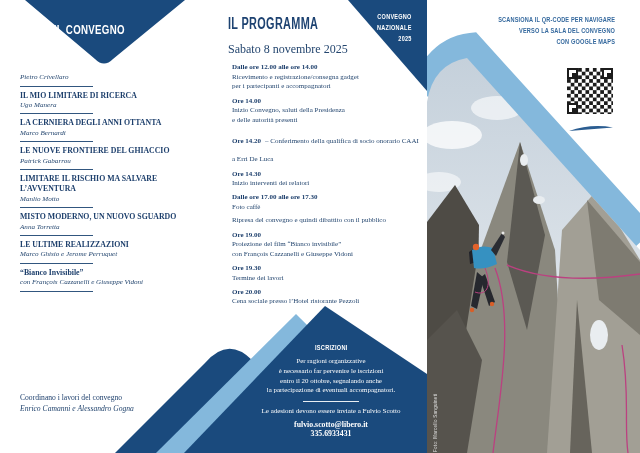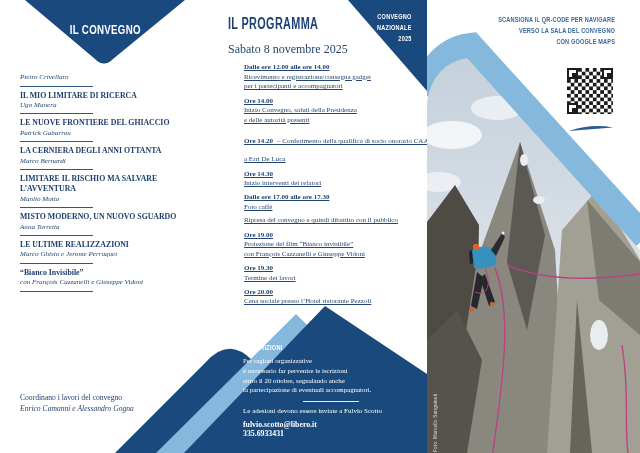--- a/index.html
+++ b/index.html
@@ -2,45 +2,45 @@
 <html><head>
 <meta charset="utf-8">
 <style>
   html,body{margin:0;padding:0;background:#ffffff;}
   .page{position:relative;width:640px;height:453px;background:#fff;overflow:hidden;
         font-family:"Liberation Serif",serif;color:#24466f;}
   .cond{display:inline-block;font-family:"Liberation Sans",sans-serif;font-weight:700;}
   svg{display:block;}
   
   .tri-left{position:absolute;left:0;top:0;}
-  .convegno-title{position:absolute;left:55px;top:20px;width:100px;text-align:center;}
+  .convegno-title{position:absolute;left:39px;top:20px;width:100px;text-align:center;}
   .convegno-title .cond{font-size:13.5px;color:#fff;transform:scaleX(.72);transform-origin:50% 0;letter-spacing:.4px;}
   .talks{position:absolute;left:20px;top:73px;width:178px;}
   .talk{margin:0;}
   .t-title{font-weight:700;font-size:7.8px;line-height:1.32;color:#1d3f6c;white-space:pre-line;}
   .t-speaker{font-style:italic;font-size:7.1px;line-height:1.35;color:#24466f;}
   .rule{width:73px;height:0;border:0;border-top:1px solid #31567f;margin:3px 0 4px 0;}
   .left-footer{position:absolute;left:20px;top:393px;width:185px;}
   .lf1{font-size:7.6px;color:#1d3f6c;line-height:1.4;}
   .lf2{font-style:italic;font-size:7.6px;line-height:1.4;}
   
   .prog-title{position:absolute;left:228px;top:15px;}
   .prog-title .cond{font-size:16px;color:#1d4271;transform:scaleX(.68);transform-origin:0 0;letter-spacing:.5px;}
   .prog-date{position:absolute;left:228px;top:42px;font-size:12px;color:#24466f;}
-  .events{position:absolute;left:244px;top:62px;width:190px;text-decoration:underline;}
+  .events{position:absolute;left:232px;top:62px;width:190px;}
   .event{margin:0 0 3.5px 0;}
   .e-time{font-weight:700;font-size:7px;line-height:1.5;color:#1d3f6c;}
   .e-desc{font-size:7px;line-height:1.4;color:#24466f;white-space:pre-line;}
   .event.inline .e-time,.event.inline .e-desc{display:inline;white-space:normal;}
   .wedge{position:absolute;left:348px;top:0;}
   .badge{position:absolute;right:228px;top:11px;text-align:right;transform:scaleX(.85);transform-origin:100% 0;}
   .badge .cond{display:block;font-size:6.5px;color:#fff;line-height:1.7;letter-spacing:.3px;}
   
   .mountain{position:absolute;left:0;bottom:0;}
-  .iscrizioni{position:absolute;left:243px;top:336px;width:176px;color:#fff;z-index:3;}
+  .iscrizioni{position:absolute;left:243px;top:336px;width:176px;text-align:center;color:#fff;z-index:3;}
   .isc-title .cond{font-size:8px;color:#fff;transform:scaleX(.7);transform-origin:50% 0;letter-spacing:.4px;}
   .isc-body{font-size:6.9px;line-height:1.42;white-space:pre-line;margin-top:2px;}
   .isc-div{width:56px;height:1px;background:#fff;opacity:.9;margin:6px auto 5px auto;}
   .isc-contact{font-size:7px;line-height:1.4;}
   .isc-email{font-weight:700;font-size:7.8px;margin-top:3px;}
   .isc-phone{font-weight:700;font-size:7.8px;}
   
   .right-panel{position:absolute;left:427px;top:0;width:213px;height:453px;overflow:hidden;}
   .scan{position:absolute;right:25px;top:14px;text-align:right;transform:scaleX(.8);transform-origin:100% 0;z-index:4;}
   .scan .cond{display:block;font-size:7px;color:#35699e;line-height:1.6;letter-spacing:.2px;}
@@ -70,27 +70,27 @@
     <div class="talk">
       <div class="t-speaker">Pietro Crivellaro</div>
       <div class="rule"></div>
     </div>
     <div class="talk">
       <div class="t-title">IL MIO LIMITARE DI RICERCA</div>
       <div class="t-speaker">Ugo Manera</div>
       <div class="rule"></div>
     </div>
     <div class="talk">
+      <div class="t-title">LA CERNIERA DEGLI ANNI OTTANTA</div>
+      <div class="t-speaker">Marco Bernardi</div>
+      <div class="rule"></div>
+    </div>
+    <div class="talk">
       <div class="t-title">LE NUOVE FRONTIERE DEL GHIACCIO</div>
       <div class="t-speaker">Patrick Gabarrou</div>
-      <div class="rule"></div>
-    </div>
-    <div class="talk">
-      <div class="t-title">LA CERNIERA DEGLI ANNI OTTANTA</div>
-      <div class="t-speaker">Marco Bernardi</div>
       <div class="rule"></div>
     </div>
     <div class="talk">
       <div class="t-title">LIMITARE IL RISCHIO MA SALVARE
 L’AVVENTURA</div>
       <div class="t-speaker">Manlio Motto</div>
       <div class="rule"></div>
     </div>
     <div class="talk">
       <div class="t-title">MISTO MODERNO, UN NUOVO SGUARDO</div>

